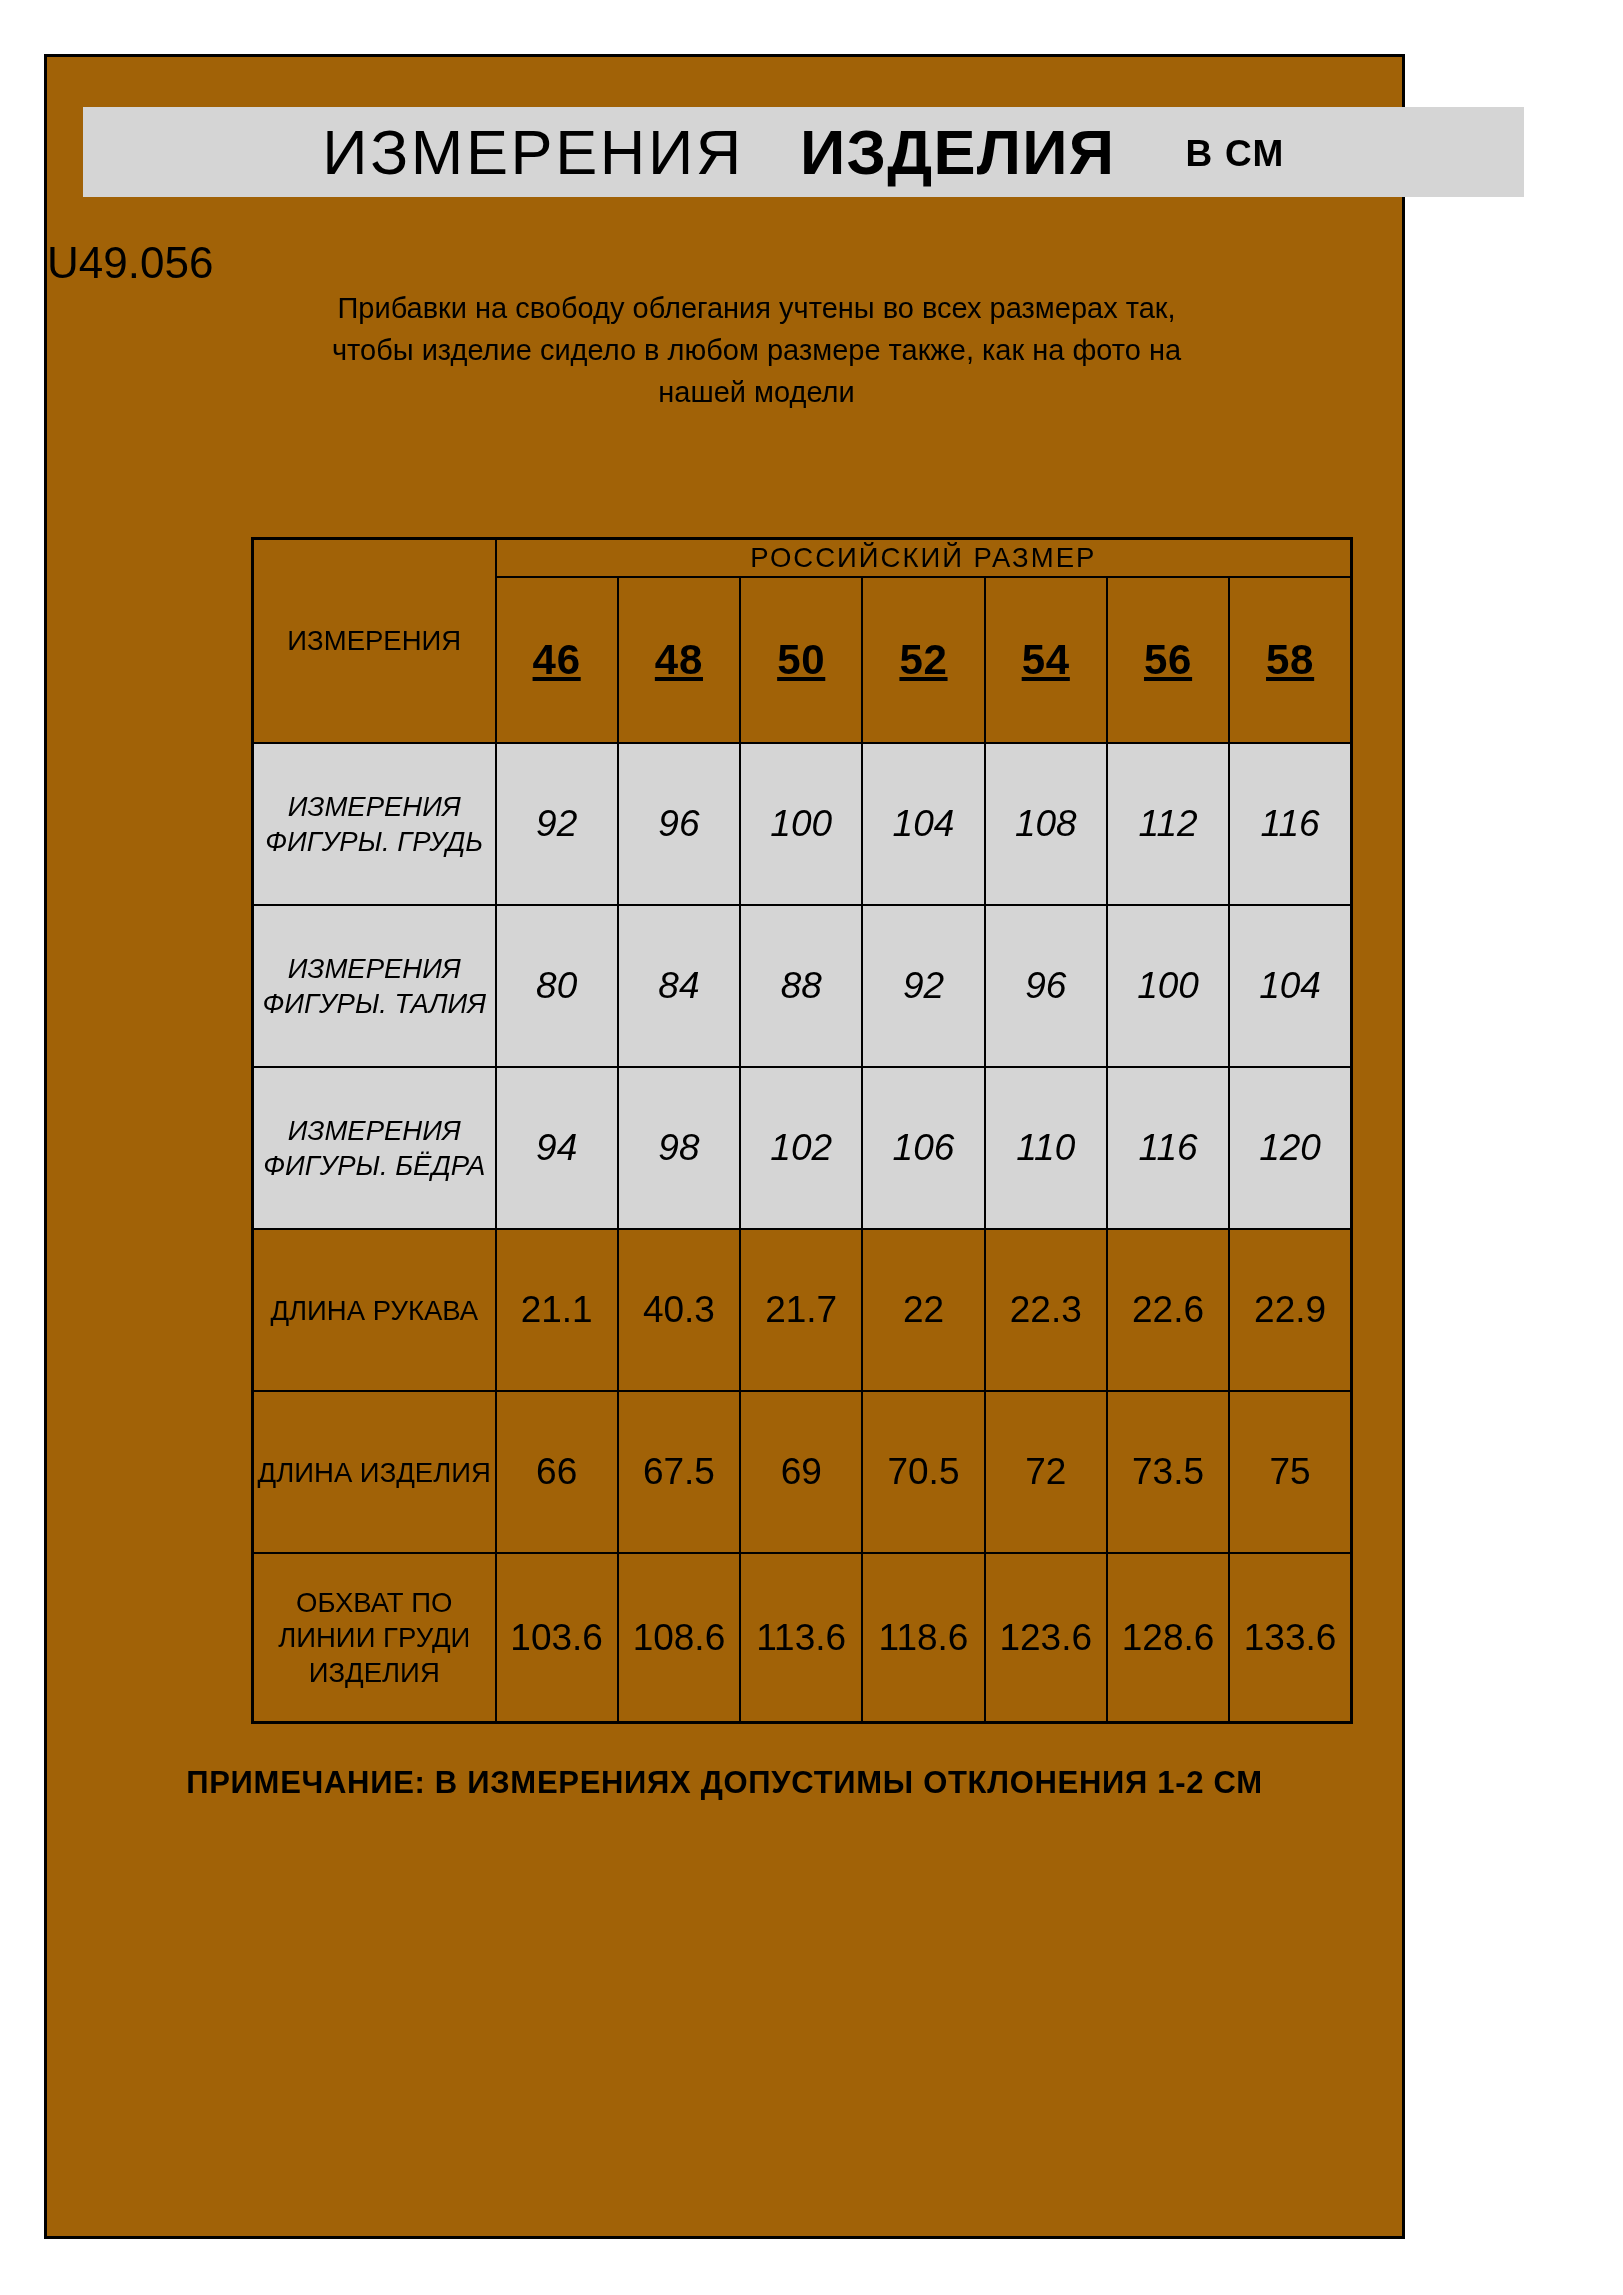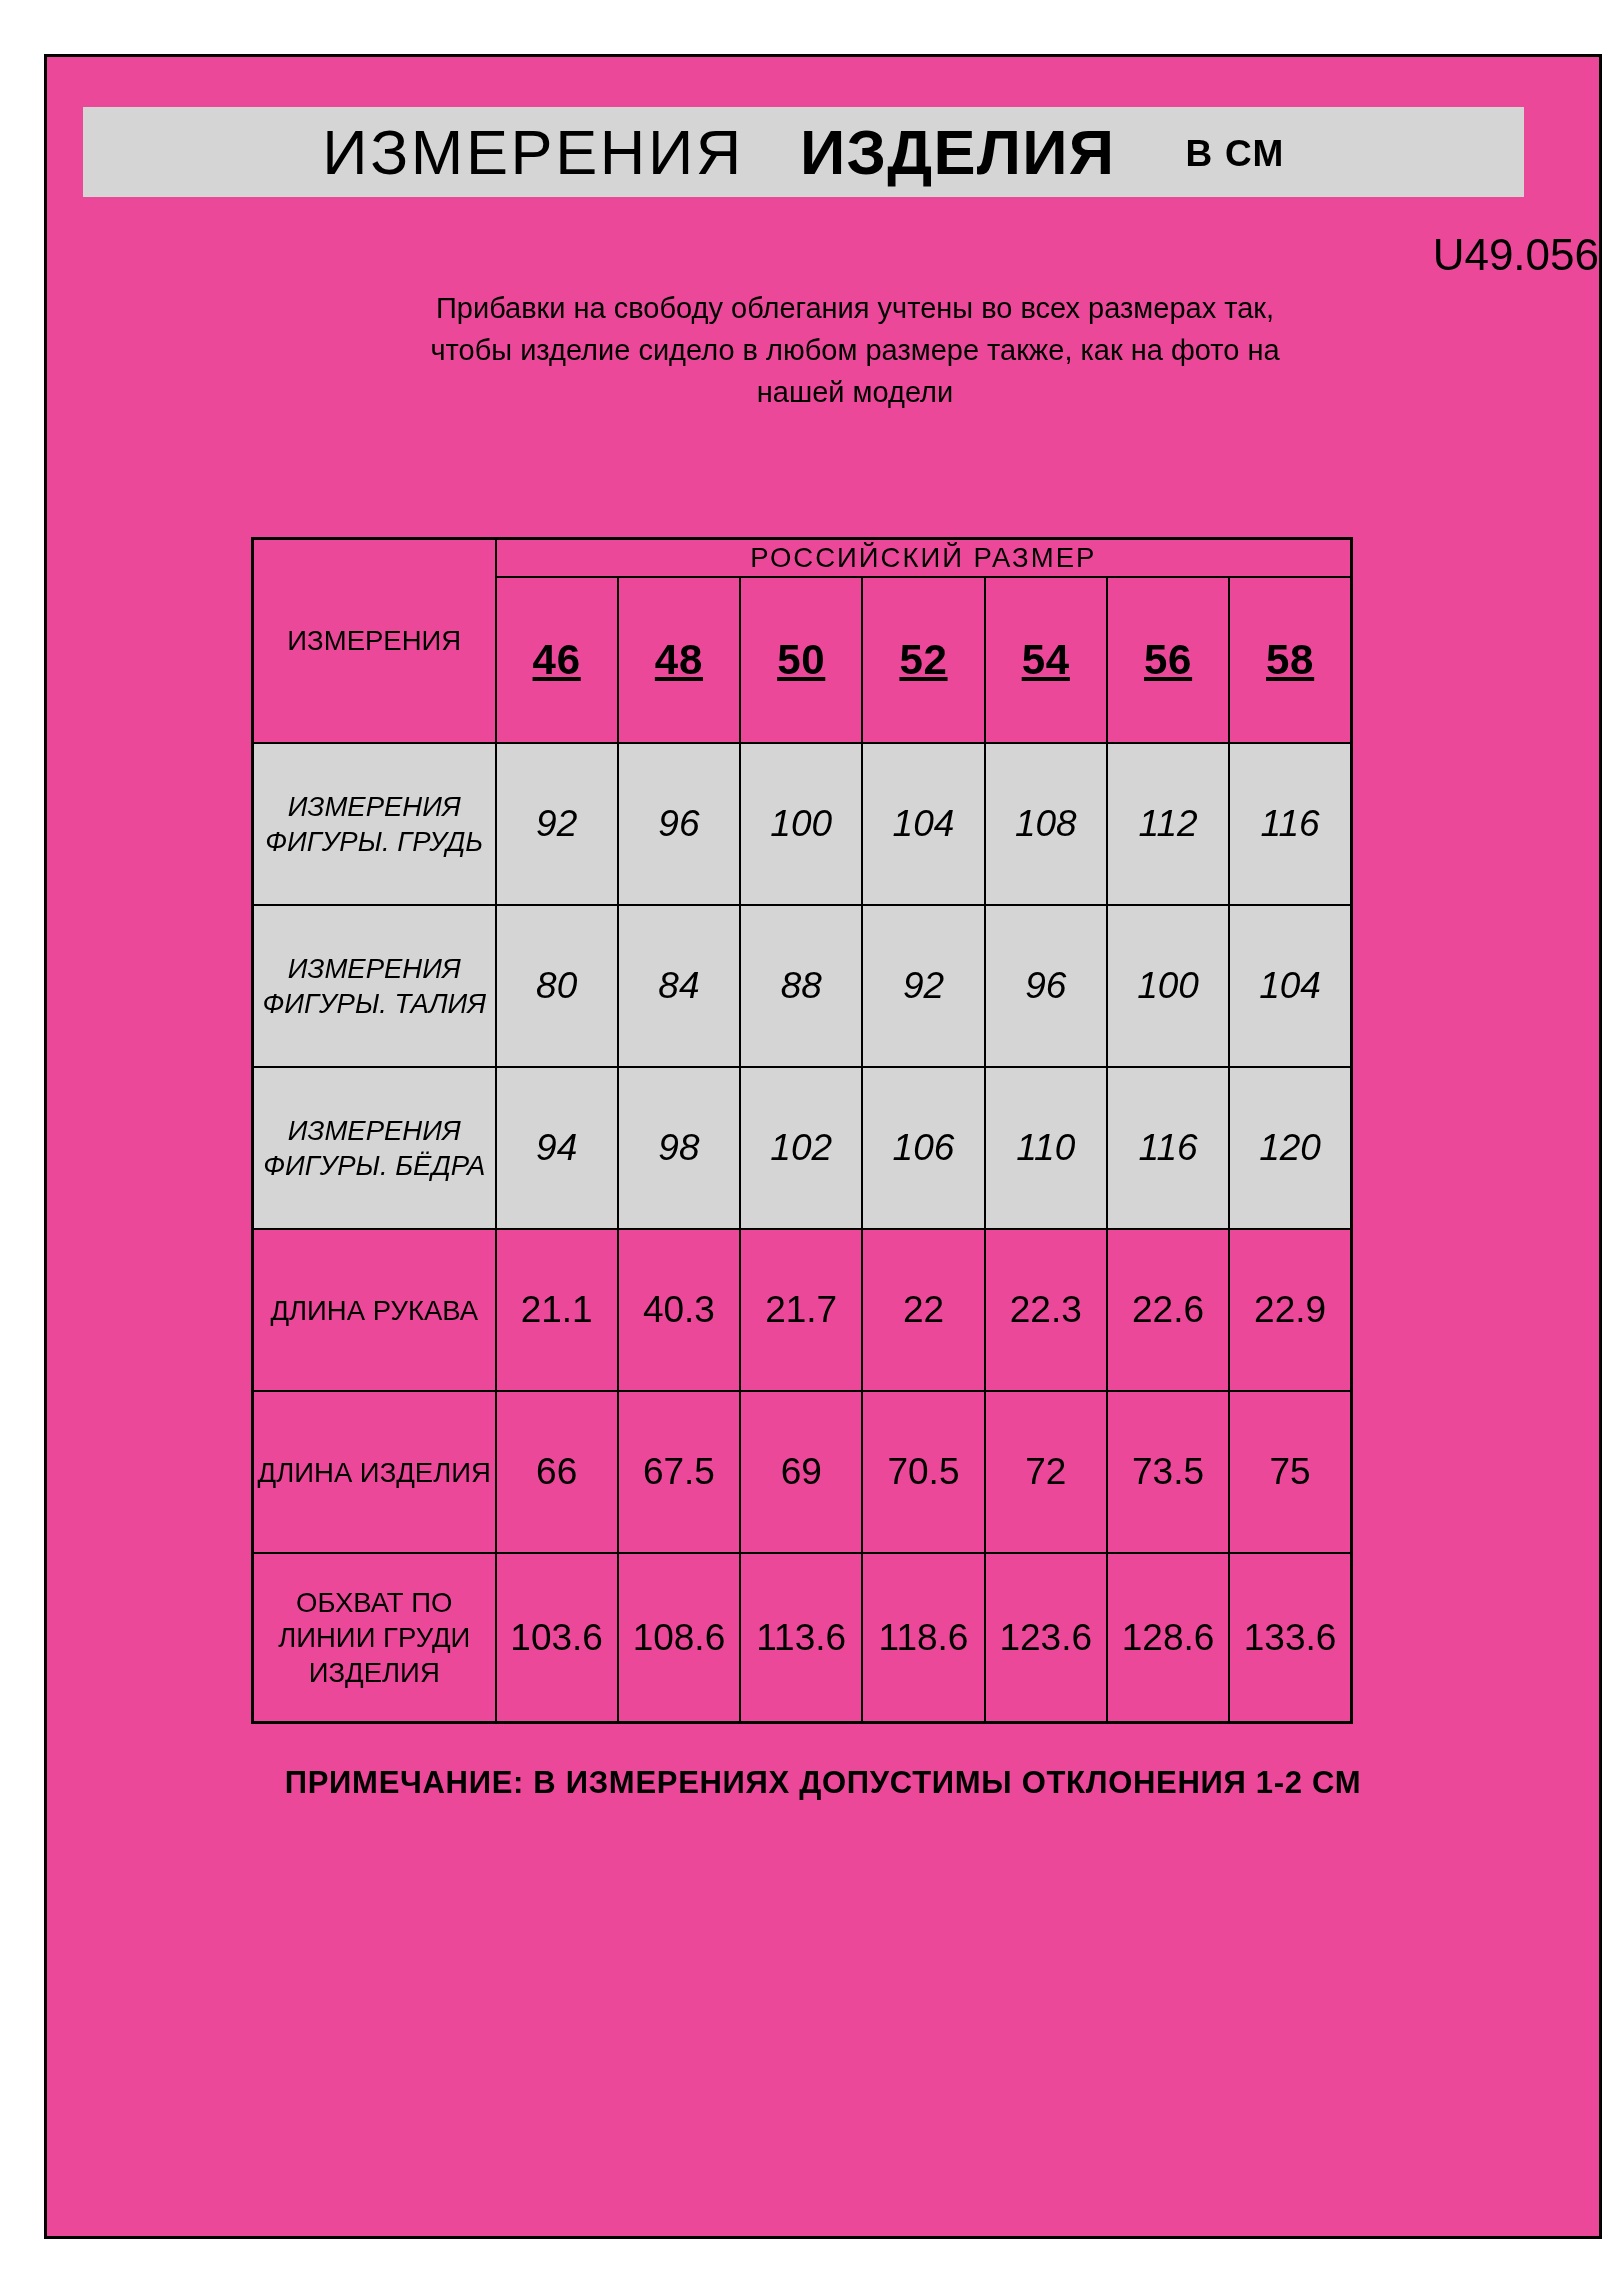--- a/index.html
+++ b/index.html
@@ -2,32 +2,32 @@
 <html style="font-size:10.5px"><head>
 <meta charset="utf-8">
 <style>
   html,body{margin:0;padding:0;}
   body{
     width:1623px;height:2295px;position:relative;background:#ffffff;
     font-family:"Liberation Sans", sans-serif;color:#000;
     -webkit-font-smoothing:antialiased;
   }
   .page{
-    position:absolute;left:44px;top:54px;width:1558px;height:2185px;
-    border:3.9px solid #000;box-sizing:border-box;background:#ec4899;
+    position:absolute;left:44px;top:54px;width:1361px;height:2185px;
+    border:3.9px solid #000;box-sizing:border-box;background:#a16207;
   }
   .band{
     position:absolute;left:36px;top:50px;width:1441px;height:90px;
     display:flex;align-items:center;justify-content:center;gap:56px;
   }
   .band .w1{font-size:63px;font-weight:400;letter-spacing:2.6px;white-space:nowrap;}
   .band .w2{font-size:63px;font-weight:700;letter-spacing:1.3px;white-space:nowrap;}
   .band .w3{font-size:37px;font-weight:700;letter-spacing:1.3px;white-space:nowrap;margin-left:14px;padding-top:3.9px;}
   .code{
-    position:absolute;left:0;top:174px;width:100%;text-align:right;
+    position:absolute;left:0;top:182px;width:100%;text-align:left;
     font-size:44px;font-weight:400;line-height:48px;
   }
   .desc{
     position:absolute;left:0;top:230px;width:100%;text-align:center;
     font-size:29px;line-height:42px;white-space:pre-line;padding-left:32px;
   }
   table.sizetable{
     position:absolute;left:204px;top:480px;width:1102px;
     border-collapse:collapse;table-layout:fixed;text-align:center;
     border:3.9px solid #000;

